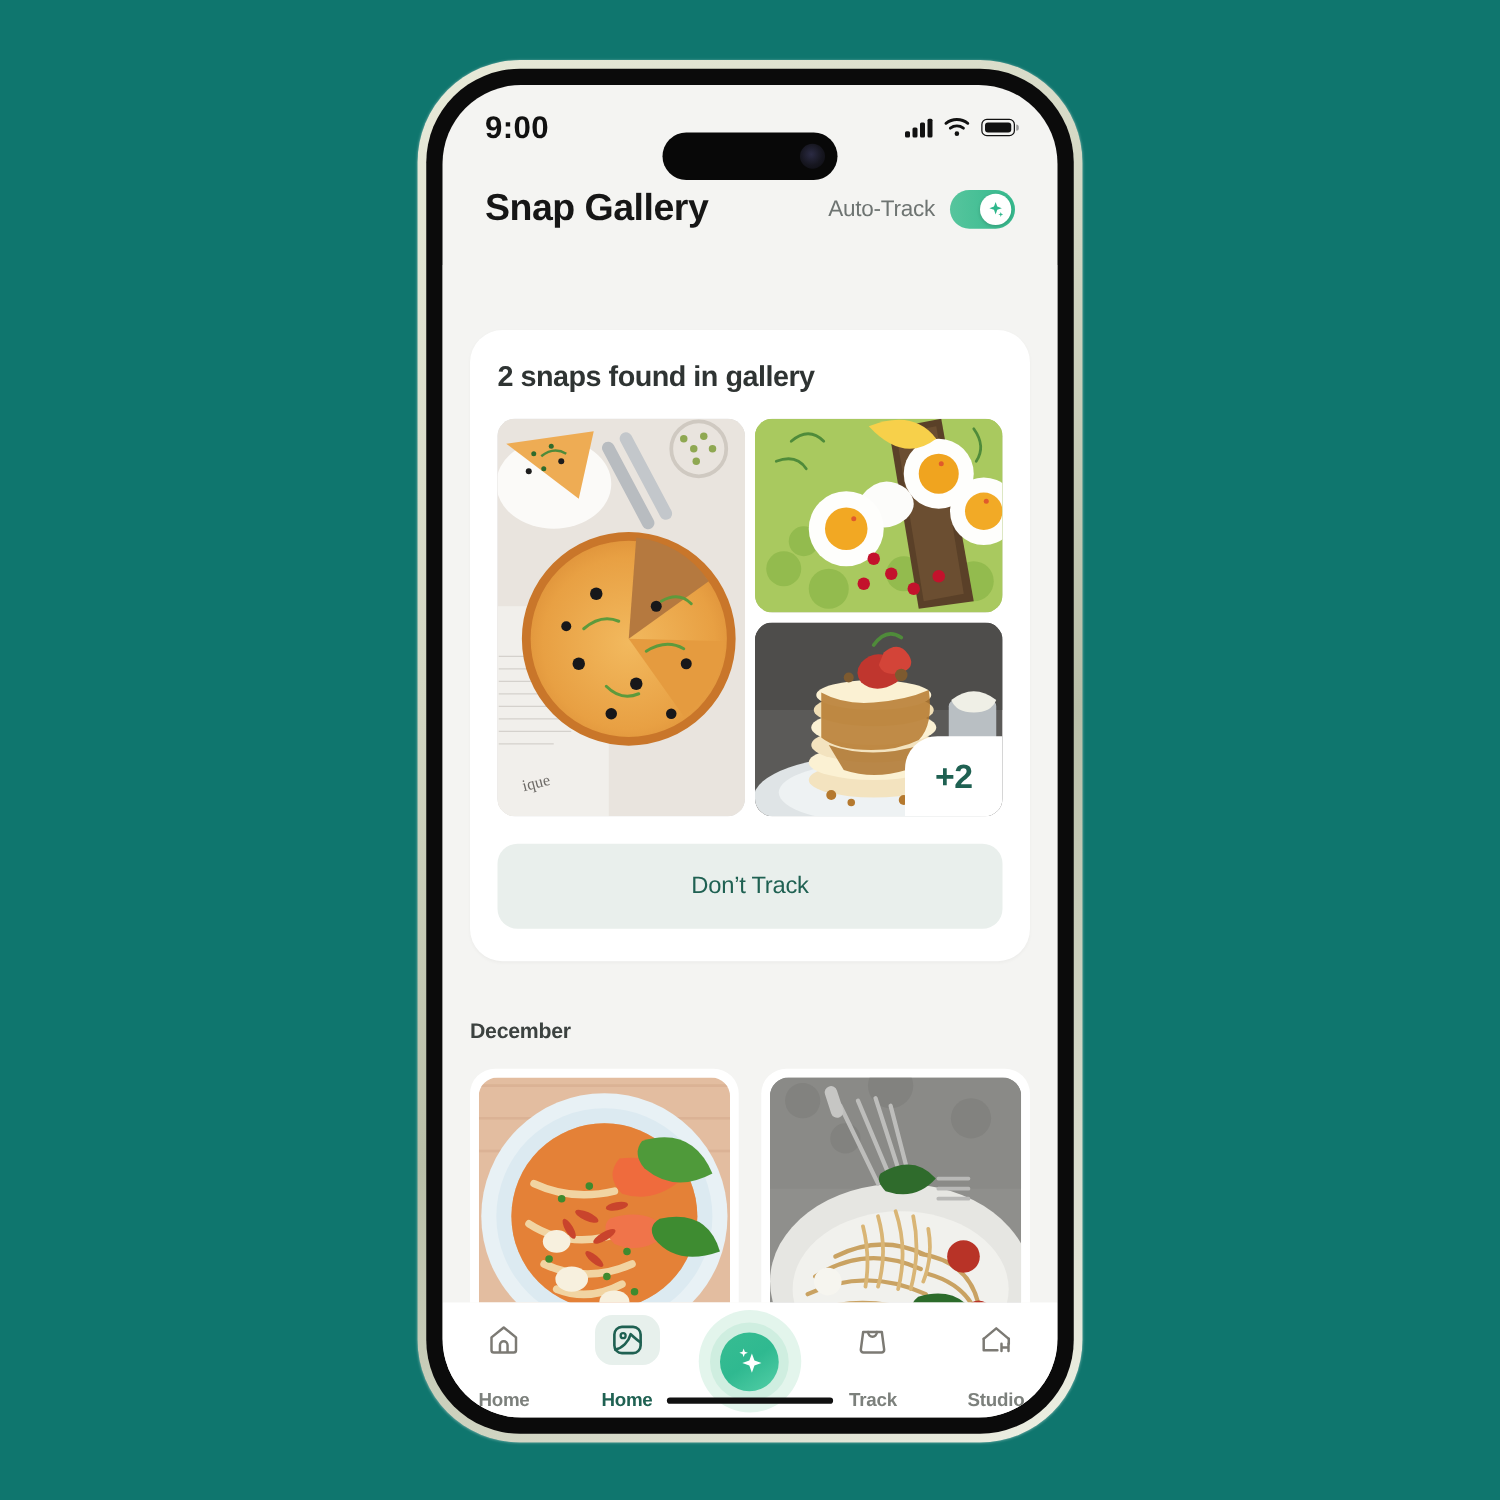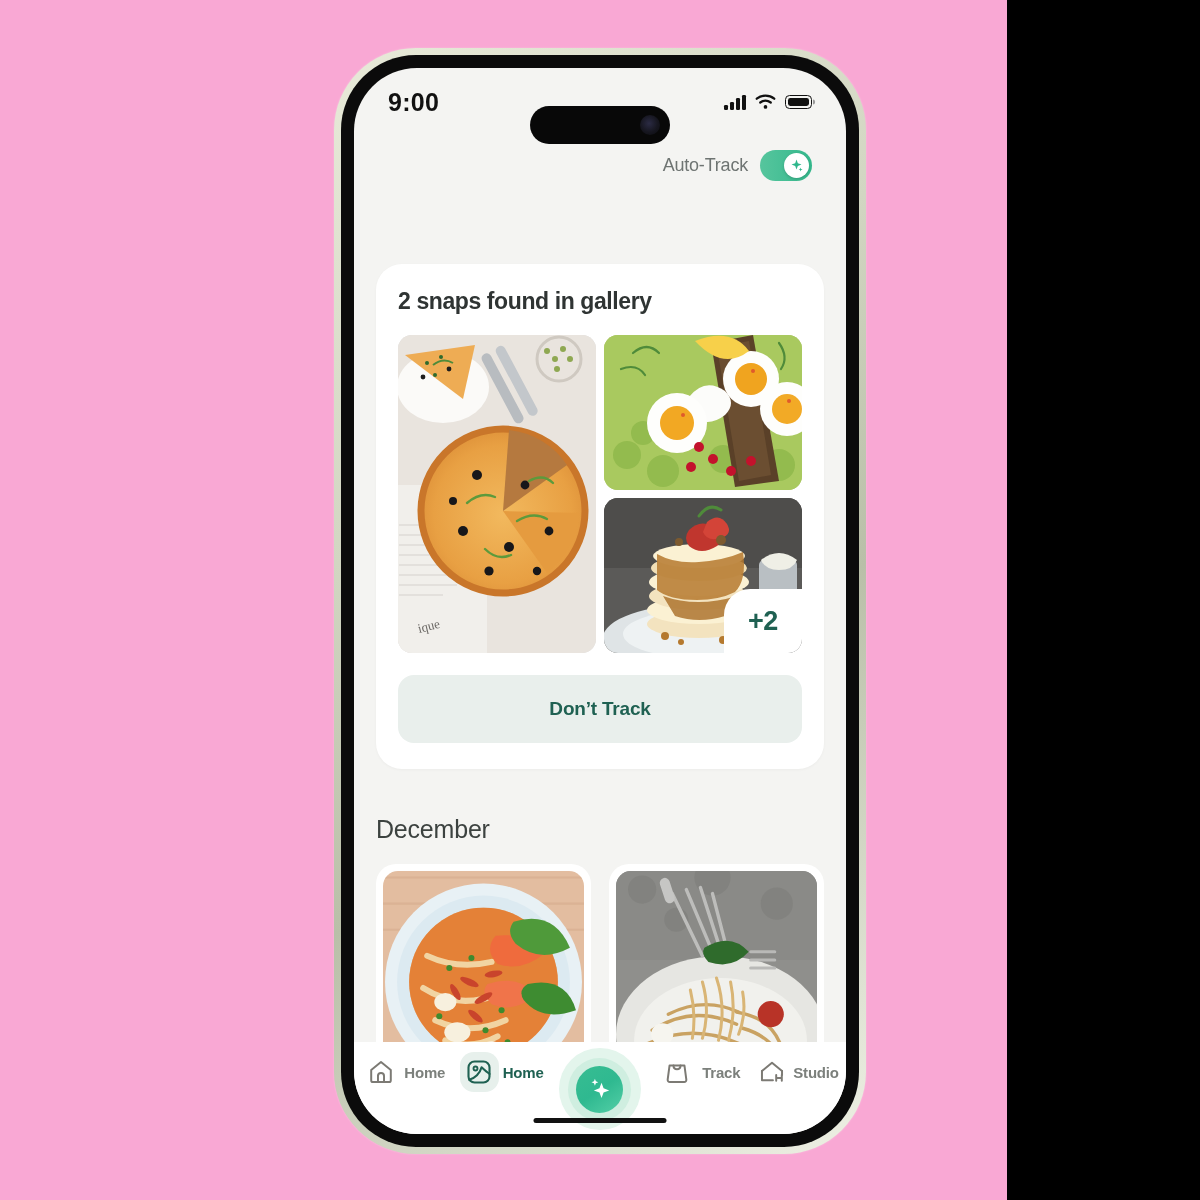--- a/index.html
+++ b/index.html
@@ -6,22 +6,22 @@
   html, body {
     width: 1200px; height: 1200px;
     background: #000;
     font-family: "Liberation Sans", sans-serif;
     overflow: hidden;
   }
 
   
   .stage {
     position: relative;
-    width: 1007px; height: 1200px;
-    background: #f9a8d4;
+    width: 1200px; height: 1200px;
+    background: #0f766e;
   }
   .phone-outer {
     position: absolute;
     left: 334px; top: 48px;
     width: 532px; height: 1106px;
     border-radius: 82px;
     background: linear-gradient(145deg,#e8ead9 0%,#d2d6c2 35%,#b9bfa8 60%,#eef0e4 100%);
     box-shadow: 0 0 2px rgba(255,255,255,.35);
   }
   .phone-bezel {
@@ -146,29 +146,29 @@
     border-top-left-radius: 26px;
     display: flex; align-items: center; justify-content: center;
     font-size: 27px; font-weight: 800; color: #1f6152;
     letter-spacing: -0.5px;
   }
 
   .actions { display: flex; gap: 10px; margin-top: 22px; }
   .btn {
     flex: 1; height: 68px; border: none; border-radius: 16px;
     font-family: "Liberation Sans", sans-serif;
-    font-size: 19px; font-weight: 700; letter-spacing: -0.2px;
+    font-size: 19px; font-weight: 400; letter-spacing: -0.2px;
     cursor: pointer;
   }
   .btn-ghost { background: #e9efec; color: #1f6152; }
   .btn-primary { background: #226152; color: #fff; }
 
   .section-title {
     margin: 46px 0 20px 22px;
-    font-size: 25px; font-weight: 400; color: #3c4240; letter-spacing:-0.2px;
+    font-size: 17px; font-weight: 700; color: #3c4240; letter-spacing:-0.2px;
   }
   .month-grid {
     display: grid; grid-template-columns: 1fr 1fr;
     gap: 18px; padding: 0 22px;
   }
   .month-tile {
     background: #fff; border-radius: 20px; padding: 7px;
     height: 230px;
   }
   .month-tile .inner { width: 100%; height: 100%; border-radius: 15px; overflow: hidden; }
@@ -176,21 +176,21 @@
 
   
   .tabbar {
     position: absolute; left: 0; right: 0; bottom: 0;
     height: 92px; background: #fff;
     display: flex; align-items: flex-start; justify-content: space-around;
     padding-top: 10px;
   }
   .tab {
     width: 84px;
-    display: flex; flex-direction: row; align-items: center; gap: 4px;
+    display: flex; flex-direction: column; align-items: center; gap: 20px;
     cursor: pointer;
   }
   .tab-ico { width: 52px; height: 40px; display:flex; align-items:center; justify-content:center; border-radius: 14px; }
   .tab-ico.active { background: #e7f0ec; }
   .tab-label { font-size: 15px; font-weight: 600; color: #7c807c; letter-spacing:-0.2px;}
   .tab-label.active { color: #1f6152; }
   .fab-wrap {
     width: 84px; display:flex; align-items:center; justify-content:center;
     margin-top: -4px; cursor: pointer;
   }
@@ -239,20 +239,21 @@
               <path d="M6 9.6A10 10 0 0 1 18 9.6" fill="none" stroke="#111" stroke-width="2.6" stroke-linecap="round"></path>
               <circle cx="12" cy="14.6" r="2.1" fill="#111"></circle>
             </svg>
             <div class="batt">
                 <span></span>
               </div>
           </div>
         </div>
 
         <div class="header">
+          <div class="app-title">Snap Gallery</div>
           <div class="auto-track">
             <span class="auto-track-label">Auto-Track</span>
             <div class="toggle">
               <div class="toggle-knob">
                 <svg width="15" height="15" viewBox="0 0 24 24">
                   <path d="M12 2.5l2.1 5.9 5.9 2.1-5.9 2.1-2.1 5.9-2.1-5.9L4 10.5l5.9-2.1z" fill="#2fb78c"></path>
                   <path d="M18.6 15.2l.85 2.35 2.35.85-2.35.85-.85 2.35-.85-2.35-2.35-.85 2.35-.85z" fill="#2fb78c"></path>
                 </svg>
               </div>
             </div>

